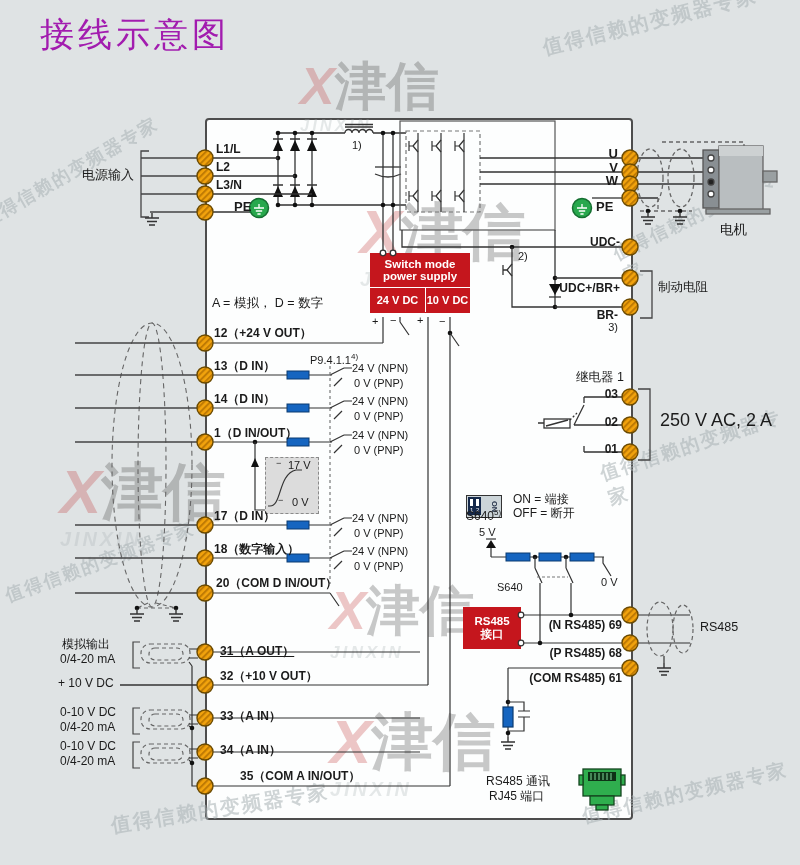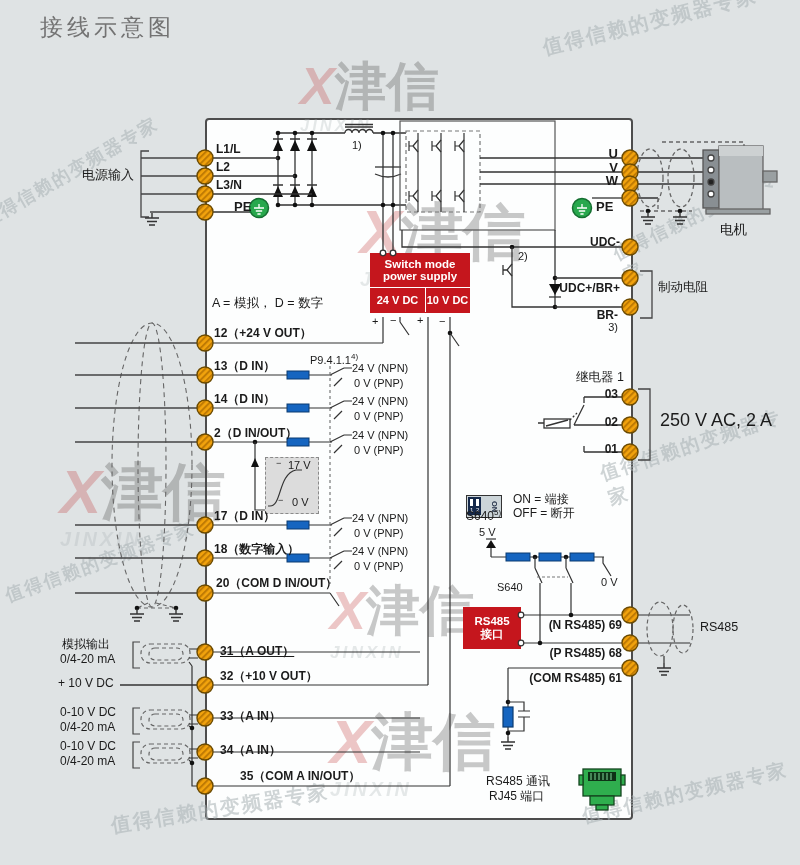--- a/index.html
+++ b/index.html
@@ -2,21 +2,21 @@
 <html><head>
 <meta charset="utf-8">
 <style>
   html,body{margin:0;padding:0;background:#dfe3e4;}
   #stage{position:relative;width:800px;height:865px;overflow:hidden;
          font-family:"Liberation Sans","DejaVu Sans",sans-serif;background:#dfe3e4;}
   .lbl{position:absolute;color:#1b1b1b;white-space:nowrap;font-size:12px;line-height:1.15;z-index:6;}
   .sb{font-weight:600;}
   .rt{text-align:right;}
   sup{font-size:8px;}
-  #title{position:absolute;left:40px;top:12px;font-size:23px;letter-spacing:4px;color:#737373;font-weight:500;z-index:6;}
+  #title{position:absolute;left:40px;top:12px;font-size:34px;letter-spacing:4px;color:#a21caf;font-weight:500;z-index:6;}
   #mainbox{position:absolute;left:205px;top:118px;width:428px;height:702px;background:#fdfefe;
            border:2px solid #4d4d4d;border-radius:4px;box-sizing:border-box;z-index:1;}
   .wm{position:absolute;z-index:2;pointer-events:none;}
   .wm-slogan{color:#a9b2b5;opacity:.55;font-weight:600;letter-spacing:2px;}
   .wm-logo{opacity:.28;font-weight:bold;}
   .wm-logo .x{color:#c23a3a;font-style:italic;}
   .wm-logo .cn{color:#404040;}
   .wm-logo .en{display:block;color:#a7b0b3;font-style:italic;font-size:.32em;letter-spacing:3px;margin-top:-6px;}
   #psu{position:absolute;left:370px;top:253px;width:100px;height:60px;background:#c5161d;z-index:3;color:#fff;}
   #psu .top{height:34px;display:flex;flex-direction:column;align-items:center;justify-content:center;
@@ -374,21 +374,21 @@
   <div class="lbl" style="left:576px;top:370px;font-size:12.5px;">继电器 1</div>
   <div class="lbl sb rt" style="left:580px;top:388px;width:38px;">03</div>
   <div class="lbl sb rt" style="left:580px;top:416px;width:38px;">02</div>
   <div class="lbl sb rt" style="left:580px;top:443px;width:38px;">01</div>
   <div class="lbl" style="left:660px;top:410px;font-size:18px;">250 V AC, 2 A</div>
 
   <div class="lbl" style="left:212px;top:296px;font-size:12.5px;">A = 模拟， D = 数字</div>
   <div class="lbl sb" style="left:214px;top:327px;">12（+24 V OUT）</div>
   <div class="lbl sb" style="left:214px;top:360px;">13（D IN）</div>
   <div class="lbl sb" style="left:214px;top:393px;">14（D IN）</div>
-  <div class="lbl sb" style="left:214px;top:427px;">2（D IN/OUT）</div>
+  <div class="lbl sb" style="left:214px;top:427px;">1（D IN/OUT）</div>
   <div class="lbl sb" style="left:214px;top:510px;">17（D IN）</div>
   <div class="lbl sb" style="left:214px;top:543px;">18（数字输入）</div>
   <div class="lbl sb" style="left:216px;top:577px;">20（COM D IN/OUT）</div>
   <div class="lbl tiny" style="left:310px;top:352px;"><span>P9.4.1.1</span><sup>4)</sup></div>
 
   <div class="lbl tiny" style="left:352px;top:362px;">24 V (NPN)</div>
   <div class="lbl tiny" style="left:354px;top:377px;">0 V (PNP)</div>
   <div class="lbl tiny" style="left:352px;top:395px;">24 V (NPN)</div>
   <div class="lbl tiny" style="left:354px;top:410px;">0 V (PNP)</div>
   <div class="lbl tiny" style="left:352px;top:429px;">24 V (NPN)</div>

